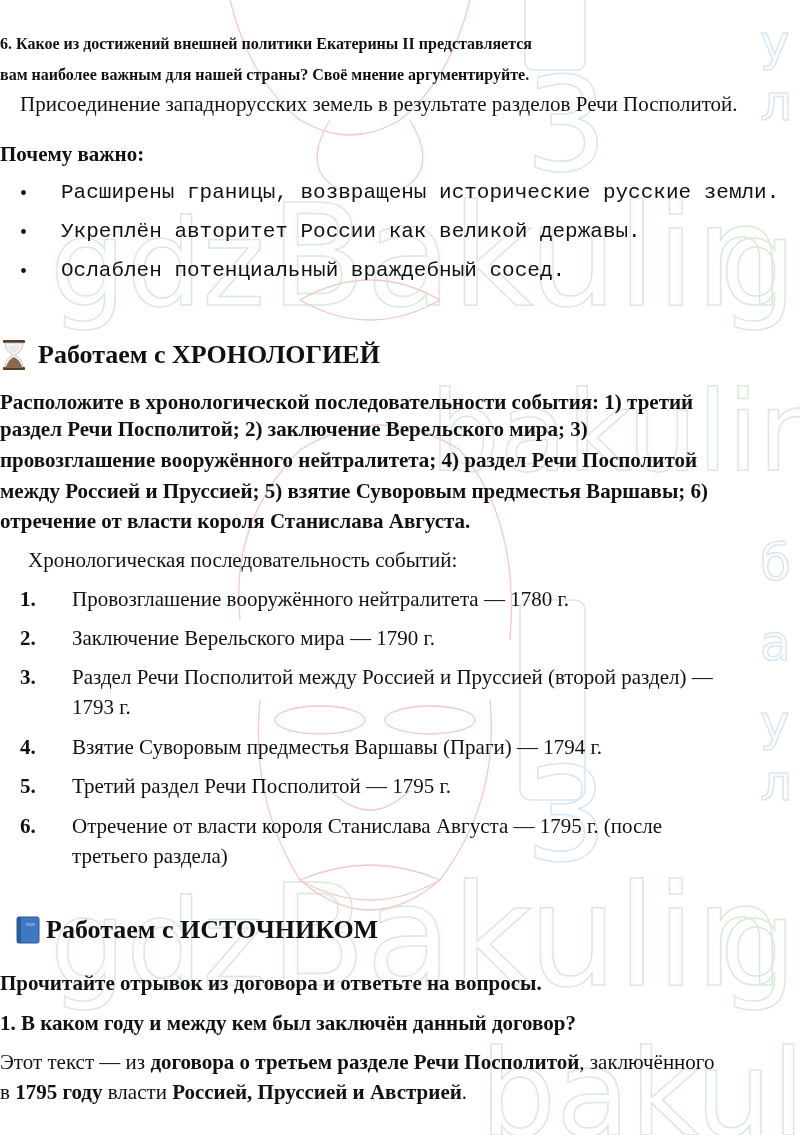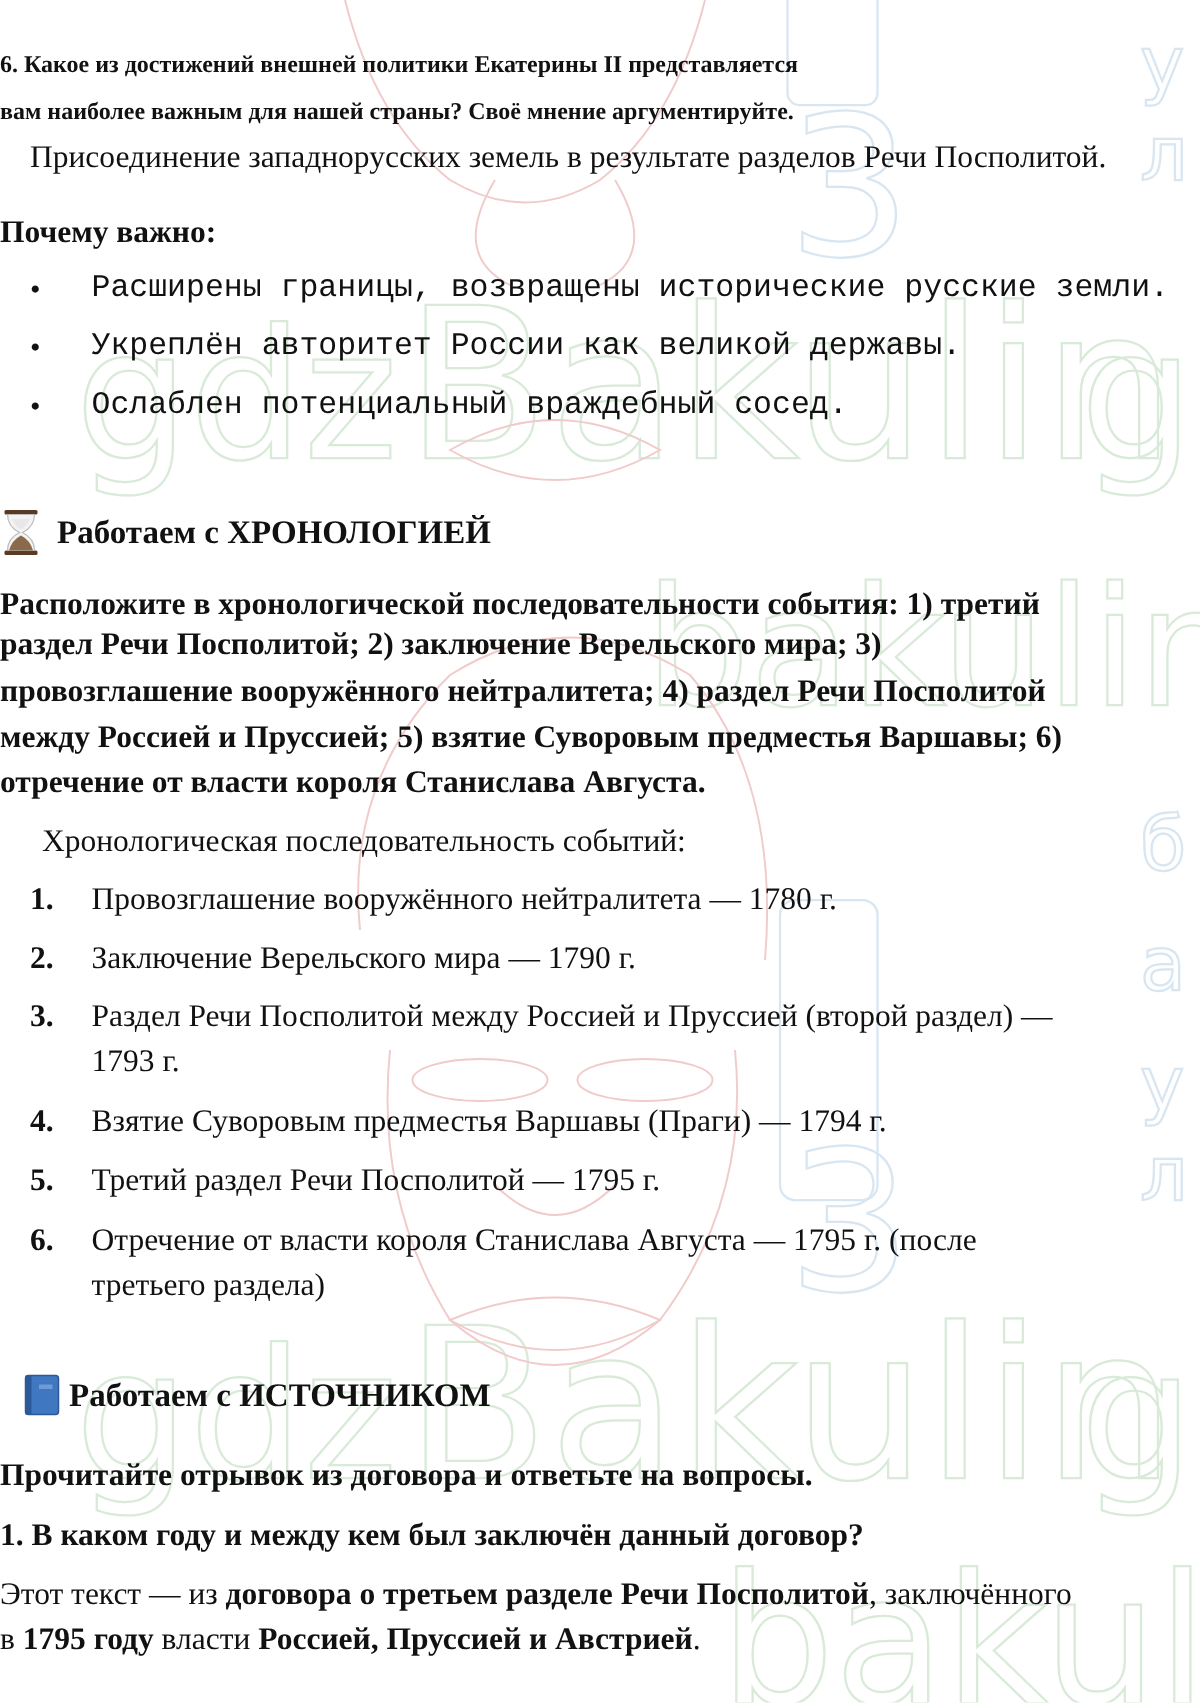--- a/index.html
+++ b/index.html
@@ -47,29 +47,29 @@
       left: 61px;
       font-family: Liberation Mono, monospace;
     }
     .num {
       position: absolute;
       left: 20px;
       font-weight: bold;
     }
     .item-text {
       position: absolute;
-      left: 61px;
+      left: 72px;
     }
     .section-head {
       position: absolute;
       left: 0;
       display: flex;
       align-items: center;
       font-weight: bold;
-      font-size: 22px;
+      font-size: 26px;
       line-height: 30px;
       white-space: nowrap;
     }
     .icon-hourglass {
       width: 28px;
       height: 32px;
       margin-right: 10px;
       display: inline-block;
     }
     .icon-book {

